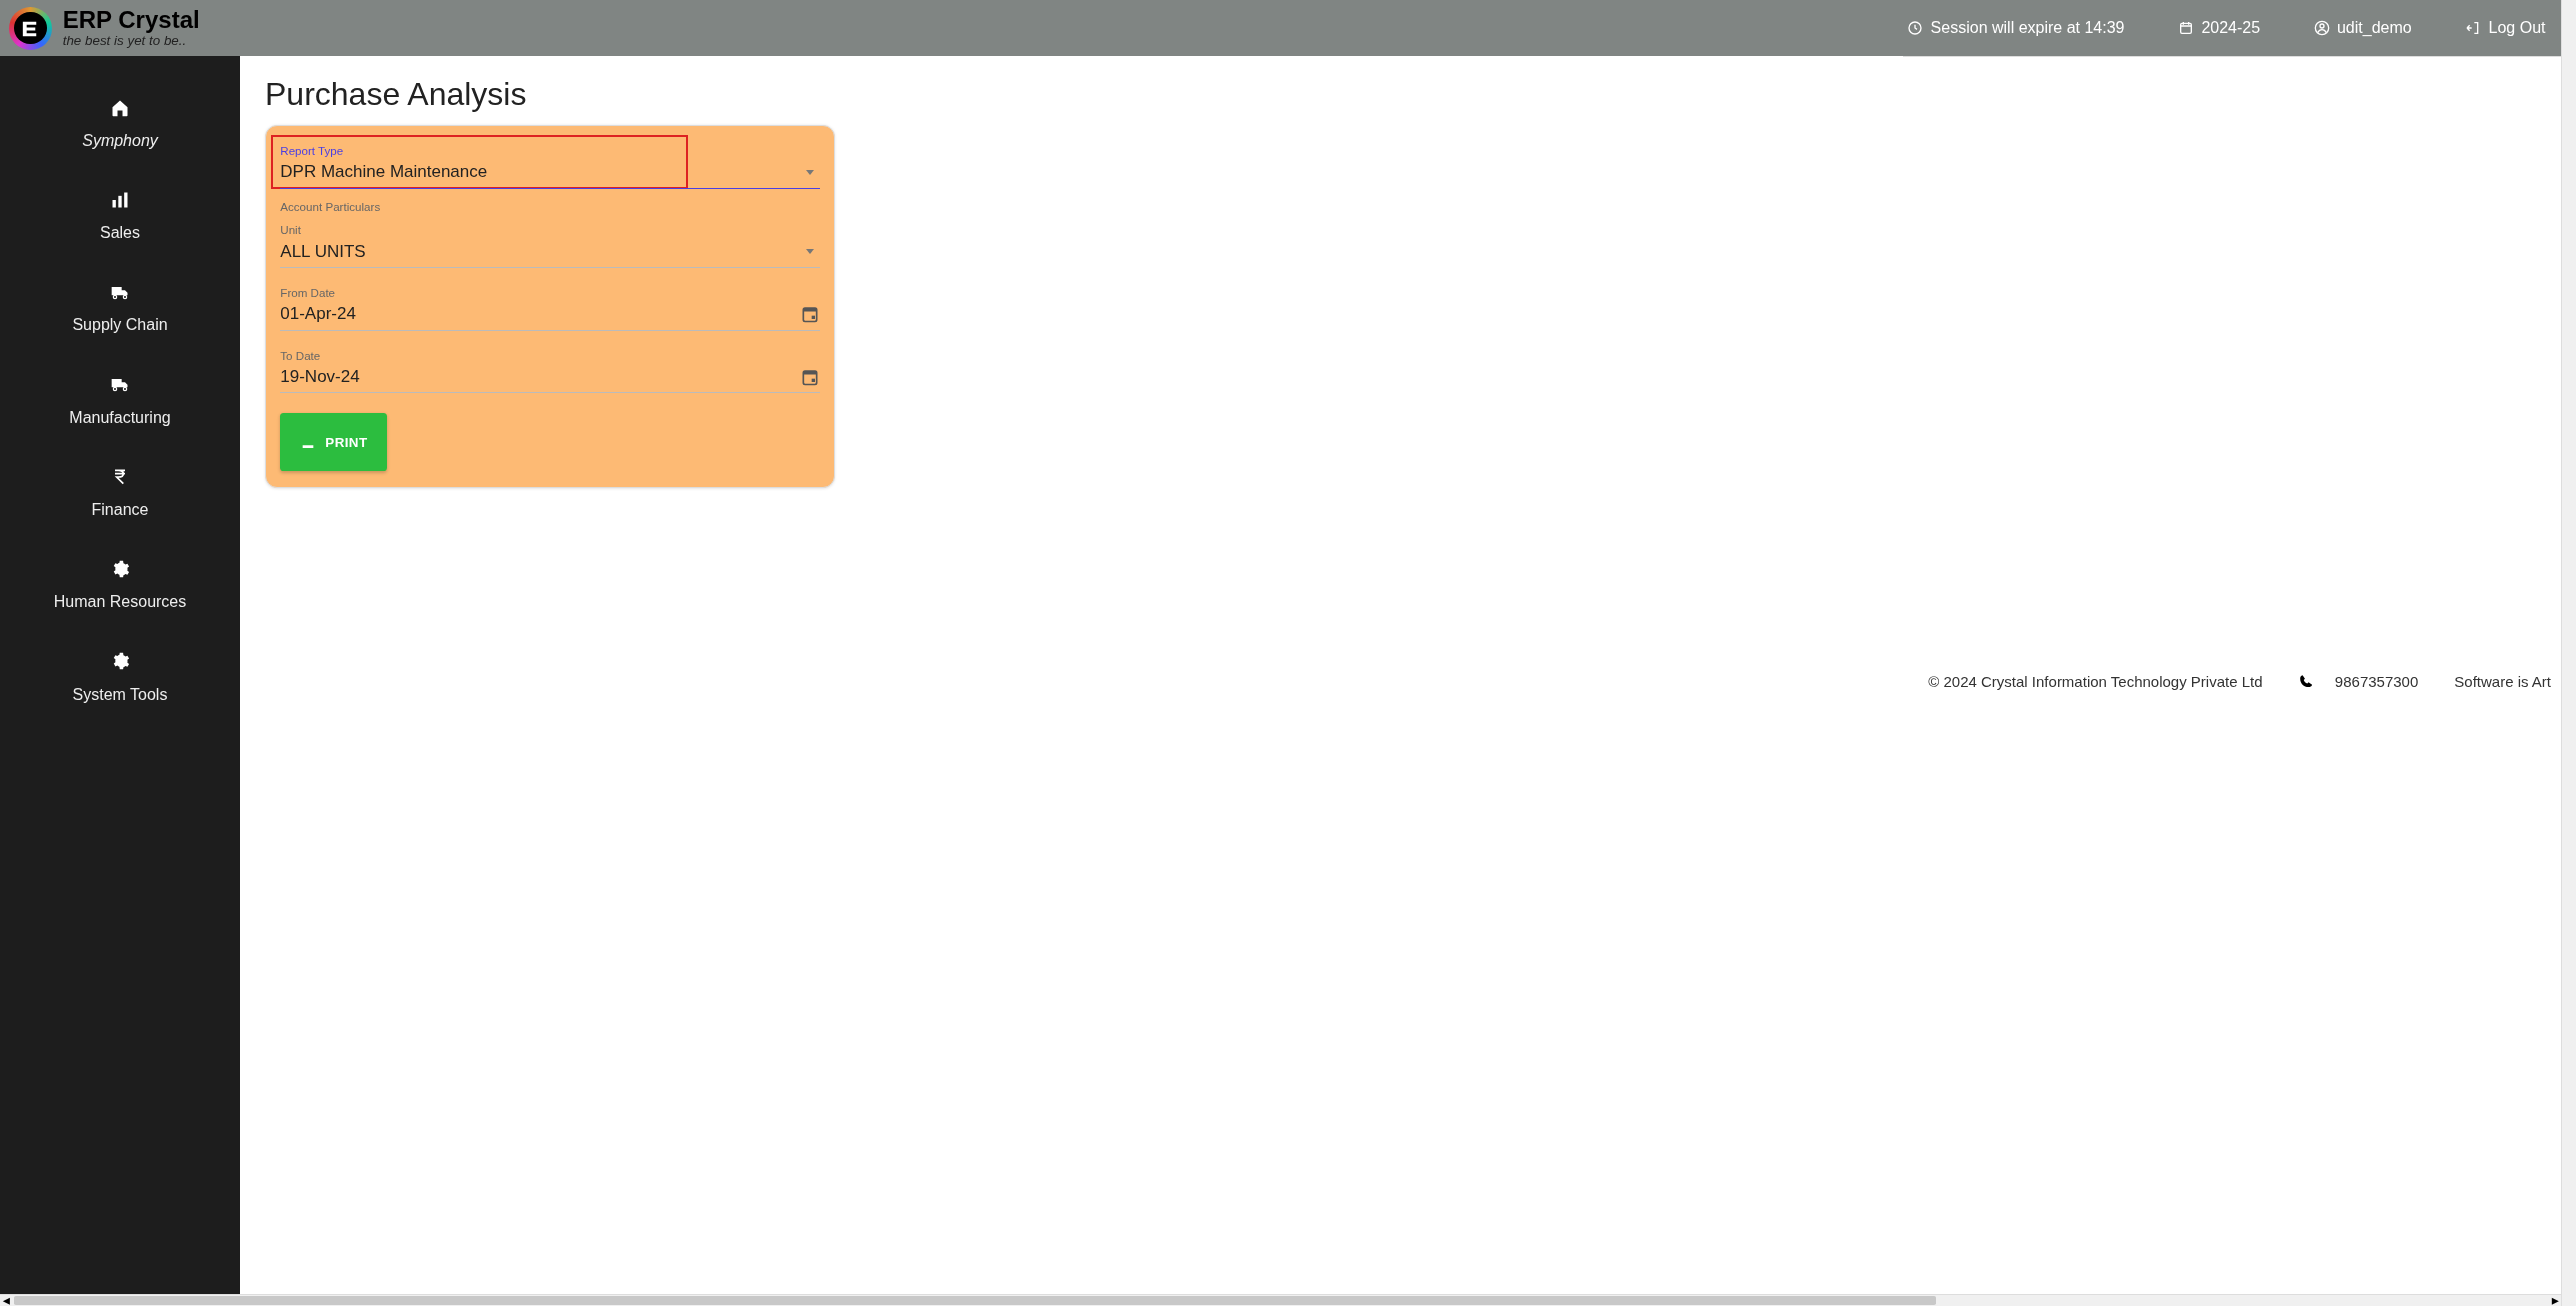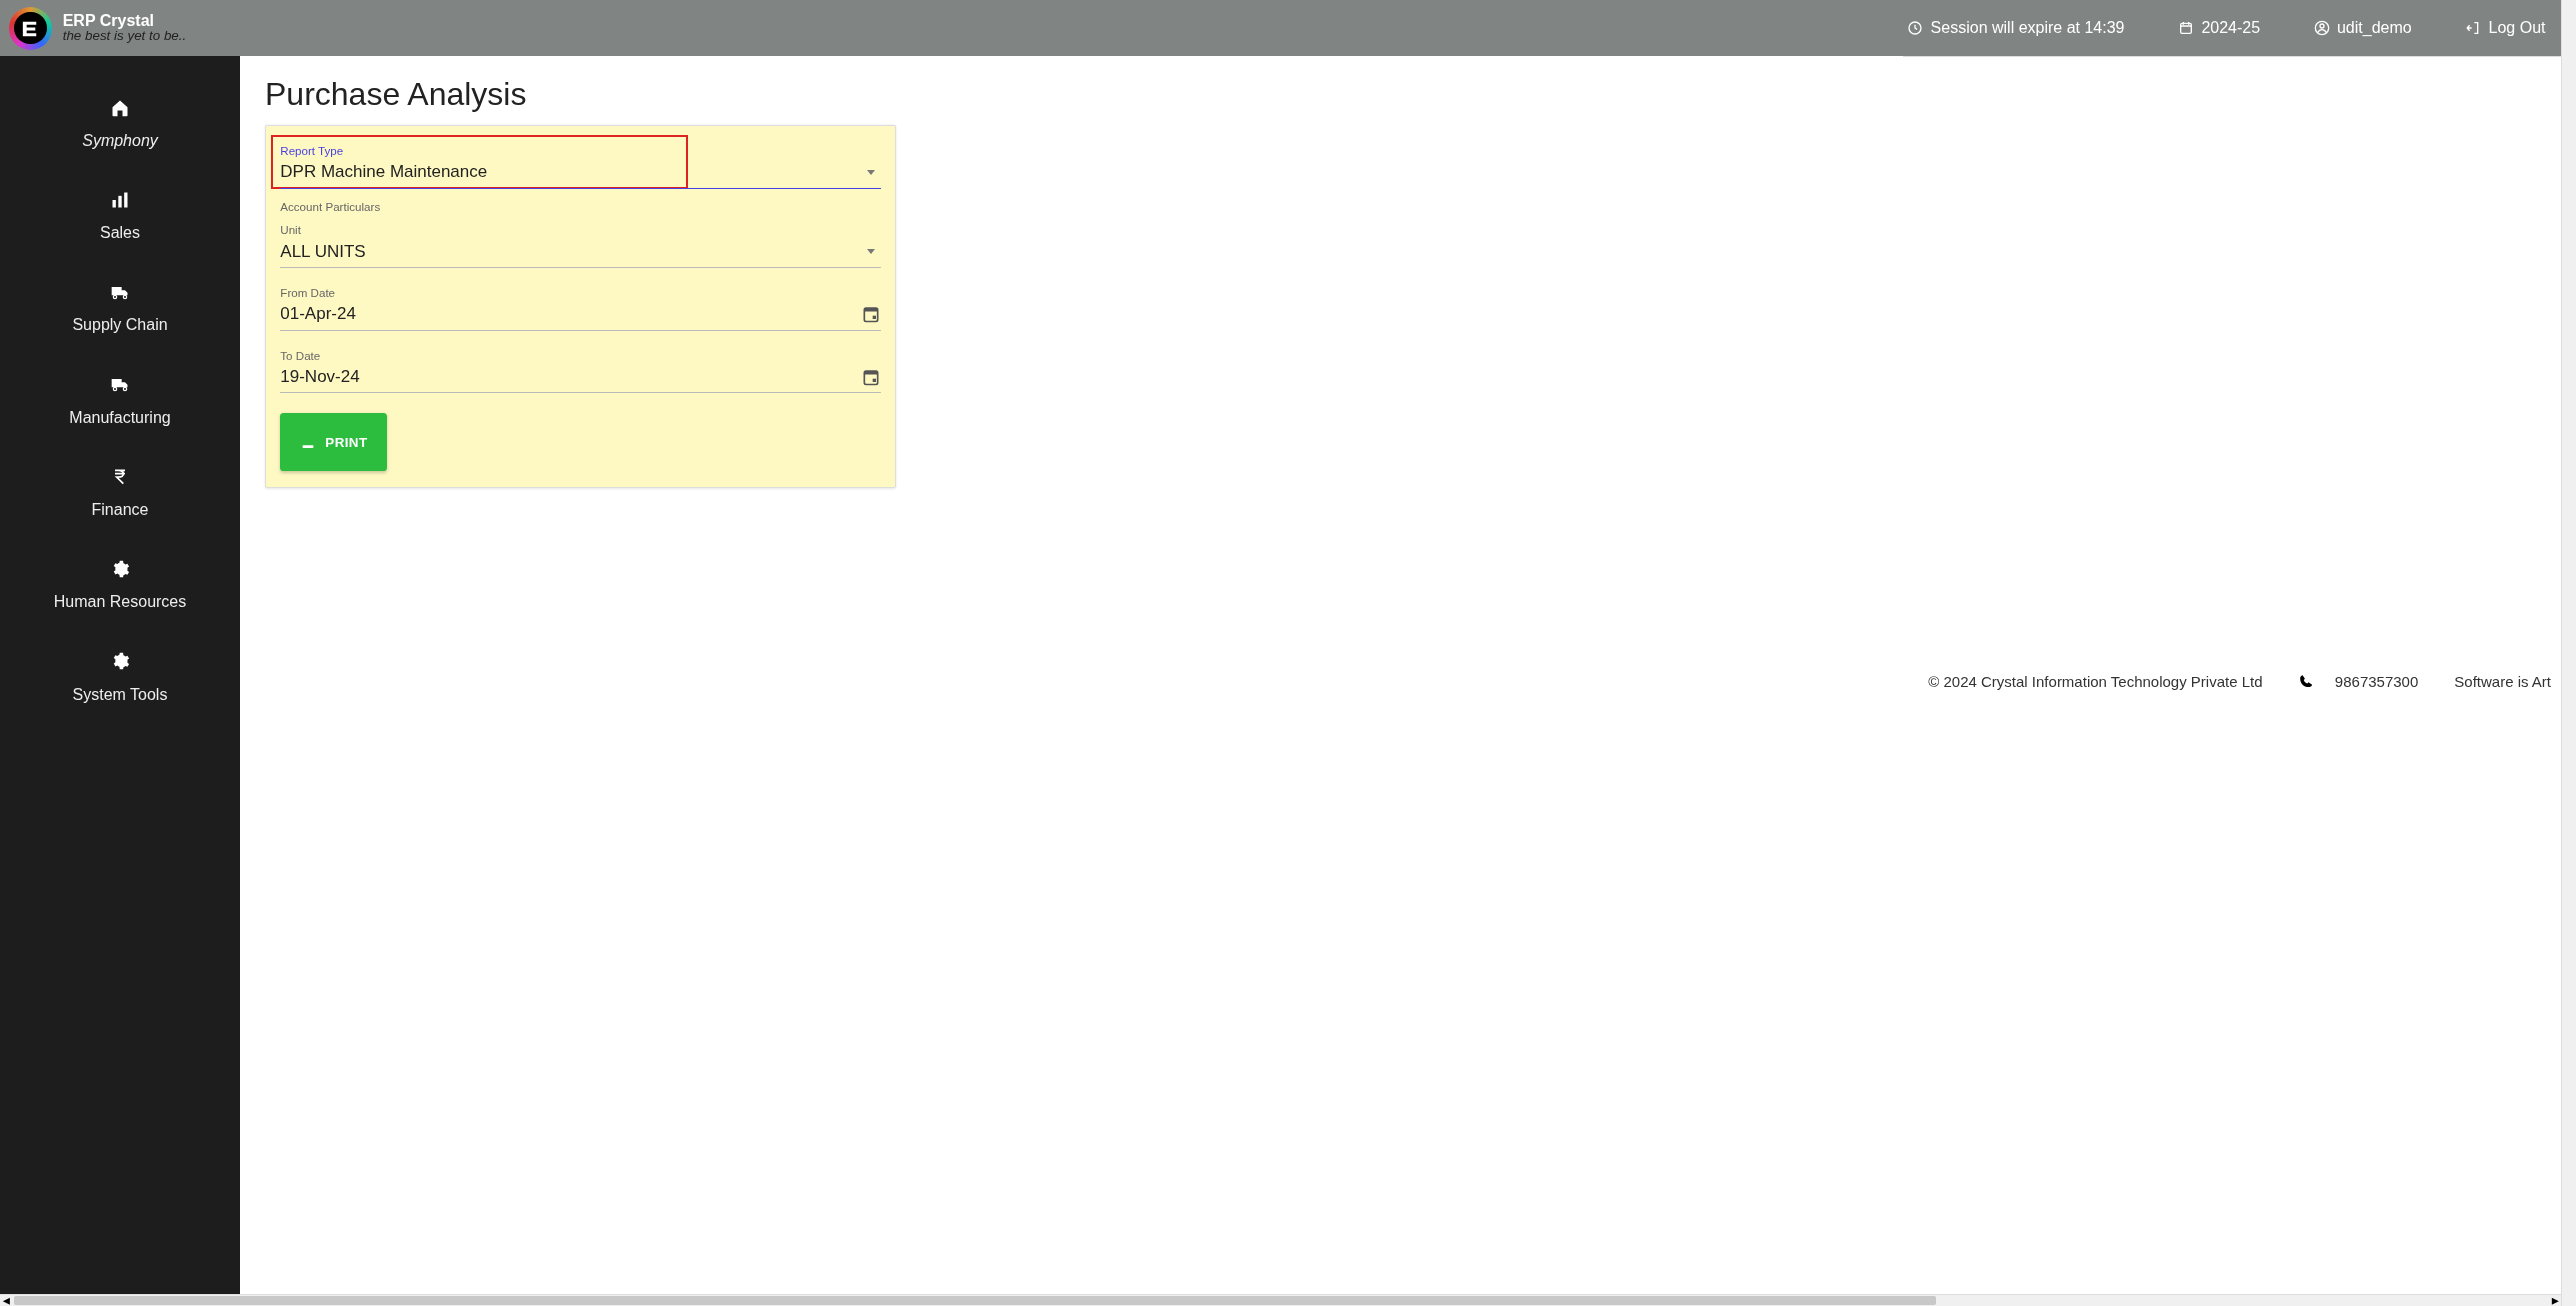--- a/index.html
+++ b/index.html
@@ -44,21 +44,21 @@
     border-radius: 50%;
     background: conic-gradient(#d93, #1c9, #36f, #d3c, #d33, #d93);
     display: flex; align-items: center; justify-content: center;
     position: relative;
   }
   .logo::after{
     content:""; position:absolute; inset:5.4px; border-radius:50%; background:#000;
   }
   .logo svg{position:relative; z-index:1;}
   .brand { line-height:1.1; color:#111; }
-  .brand-title { font-size: 16px; font-weight: 700; color:#ffffff;}
+  .brand-title { font-size: 24px; font-weight: 700; color:#000000;}
   .brand-sub { font-size: 13.4px; font-style: italic; color:#222;}
   .header-spacer { flex: 1; }
   .header-item {
     display: inline-flex; align-items: center; gap: 7.2px;
     padding: 5.4px 9px; font-size: 16px; color: #fff;
     cursor: pointer;
     margin-left: 25px;
   }
   .header-item svg { width: 16px; height: 16px; stroke:#fff; fill:none;}
   
@@ -83,26 +83,26 @@
     display:flex; flex-direction:row;
     overflow:auto;
     background:#fff;
   }
   .content { flex:1; padding: 16px 25px; }
   .page-title {
     font-size: 32px; font-weight: 400; color:#222;
     margin: 3.6px 0 12.5px 0;
   }
   .card {
-    width: 631px;
+    width: 570px;
     border: 0.9px solid #ddd;
-    border-radius: 2px;
+    border-radius: 12px;
     box-shadow: 0 0.9px 2.7px rgba(0,0,0,.1);
     padding: 7.2px 14.3px 16px 14.3px;
-    background:#fef9c3;
+    background:#fdba74;
   }
   .field { position:relative; margin-top: 9px; }
   .field-label {
     font-size: 11.6px; color: var(--label-grey);
     display:block; padding-top:1.8px;
   }
   .field.focused .field-label { color: var(--accent-blue); }
   .field-input-row {
     display:flex; align-items:center;
     border-bottom: 0.9px solid #bbb;

